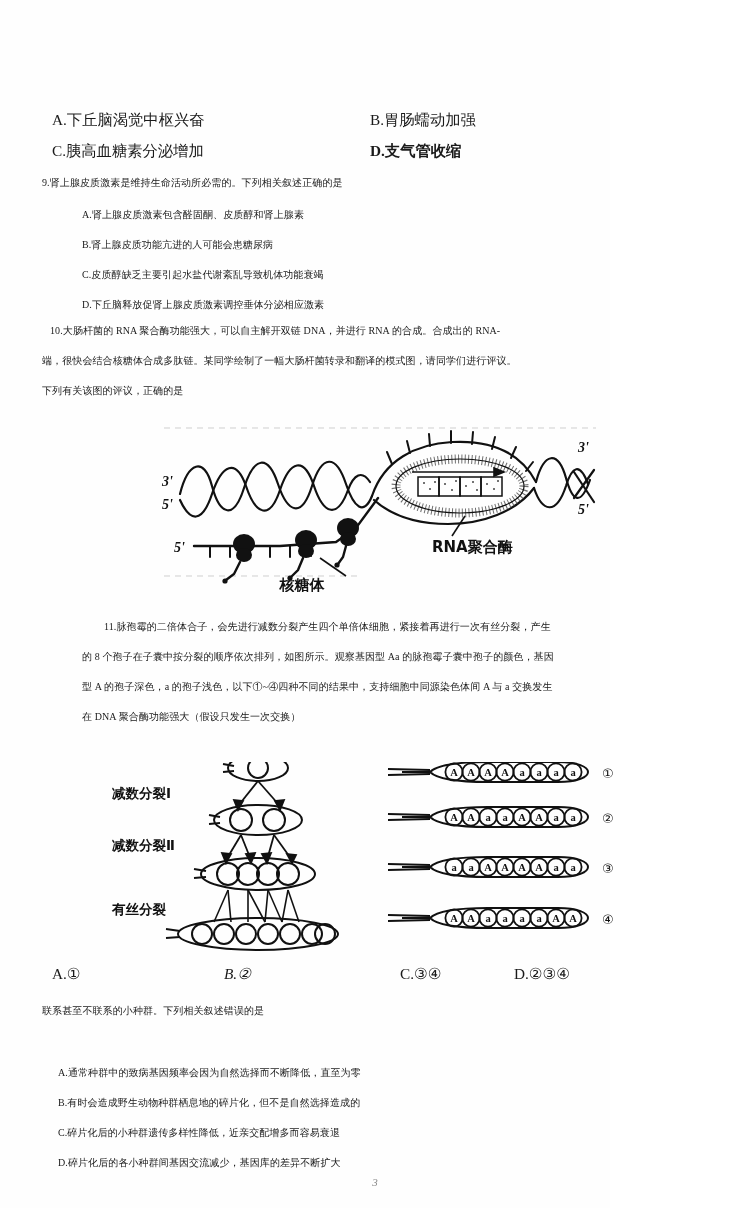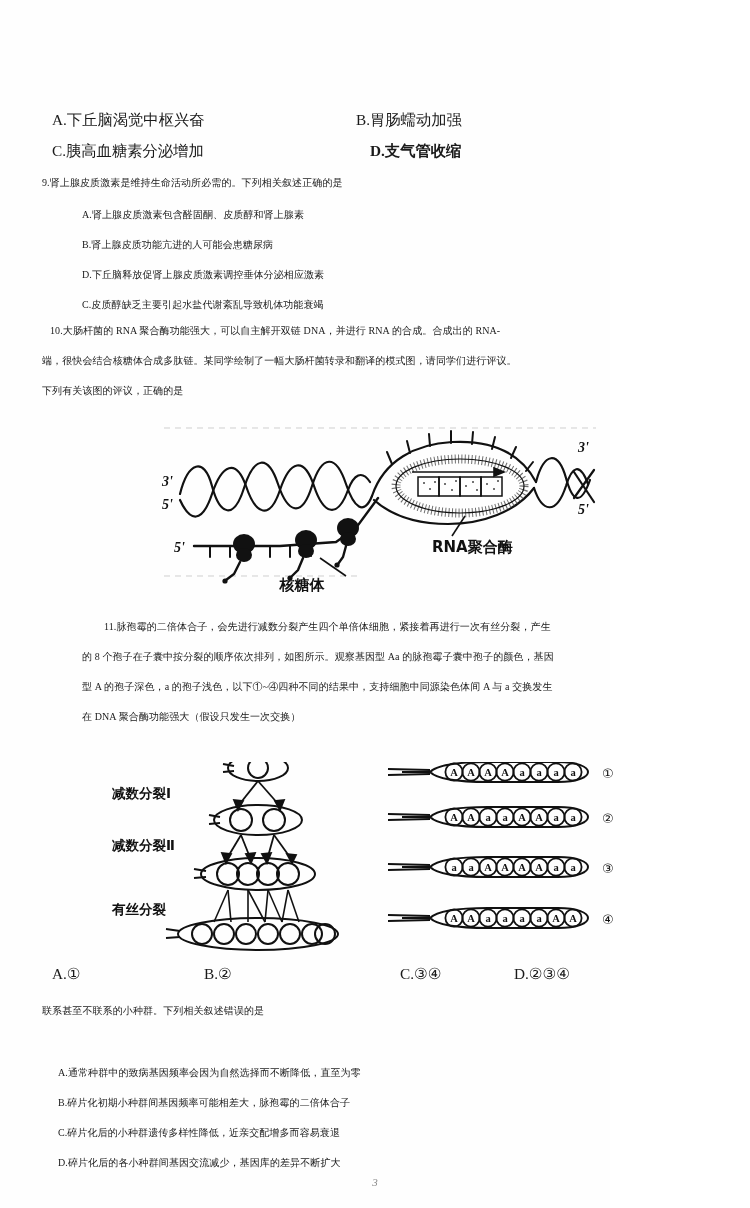--- a/index.html
+++ b/index.html
@@ -113,34 +113,34 @@
 </style>
 </head>
 <body>
 
 <div class="page">
 
   <div id="q9-block">
 
     <div class="opt-row">
       <span class="opt" style="left:0px;">A.下丘脑渴觉中枢兴奋</span>
-      <span class="opt" style="left:304px;text-align:right;">B.胃肠蠕动加强</span>
+      <span class="opt" style="left:318px;text-align:right;">B.胃肠蠕动加强</span>
     </div>
 
     <div class="opt-row">
       <span class="opt" style="left:0px;">C.胰高血糖素分泌增加</span>
       <span class="opt" style="left:318px;font-weight:bold;">D.支气管收缩</span>
     </div>
 
     <div class="qline" style="margin-left:-10px; margin-top:2px;">9.肾上腺皮质激素是维持生命活动所必需的。下列相关叙述正确的是</div>
 
     <div class="qline indent-opt" style="margin-top:2px;">A.肾上腺皮质激素包含醛固酮、皮质醇和肾上腺素</div>
     <div class="qline indent-opt">B.肾上腺皮质功能亢进的人可能会患糖尿病</div>
+    <div class="qline indent-opt">C.皮质醇缺乏主要引起水盐代谢紊乱导致机体功能衰竭</div>
     <div class="qline indent-opt">D.下丘脑释放促肾上腺皮质激素调控垂体分泌相应激素</div>
-    <div class="qline indent-opt">C.皮质醇缺乏主要引起水盐代谢紊乱导致机体功能衰竭</div>
   </div>
 
   <div id="q10-block">
     <div class="qline" style="padding-left:8px;">10.大肠杆菌的 RNA 聚合酶功能强大，可以自主解开双链 DNA，并进行 RNA 的合成。合成出的 RNA-</div>
     <div class="qline">端，很快会结合核糖体合成多肽链。某同学绘制了一幅大肠杆菌转录和翻译的模式图，请同学们进行评议。</div>
     <div class="qline">下列有关该图的评议，正确的是</div>
   </div>
 
   <div id="fig-transcription">
     <svg width="440" height="168" viewBox="0 0 440 168" xmlns="http://www.w3.org/2000/svg">
@@ -438,31 +438,31 @@
         <text class="allele-text" x="446" y="156">A</text>
         <text class="allele-text" x="463" y="156">A</text>
         <text class="circ-num" x="492" y="162">④</text>
       </g>
 
     </svg>
   </div>
 
   <div id="q11-answers" class="opt-row">
     <span class="opt" style="left:0px;">A.①</span>
-    <span class="opt" style="left:152px;">B.②</span>
+    <span class="opt" style="left:172px;font-style:italic;">B.②</span>
     <span class="opt" style="left:312px;margin-left:36px;">C.③④</span>
     <span class="opt" style="left:462px;">D.②③④</span>
   </div>
 
   <div id="q12-block">
     <div class="qline">联系甚至不联系的小种群。下列相关叙述错误的是</div>
   </div>
 
   <div id="q12-options">
     <div class="qline">A.通常种群中的致病基因频率会因为自然选择而不断降低，直至为零</div>
-    <div class="qline">B.碎片化初期小种群间基因频率可能相差大，脉孢霉的二倍体合子</div>
+    <div class="qline">B.有时会造成野生动物种群栖息地的碎片化，但不是自然选择造成的</div>
     <div class="qline">C.碎片化后的小种群遗传多样性降低，近亲交配增多而容易衰退</div>
     <div class="qline">D.碎片化后的各小种群间基因交流减少，基因库的差异不断扩大</div>
   </div>
 
   <div class="page-number">3</div>
 
 </div>
 
 </body></html>

